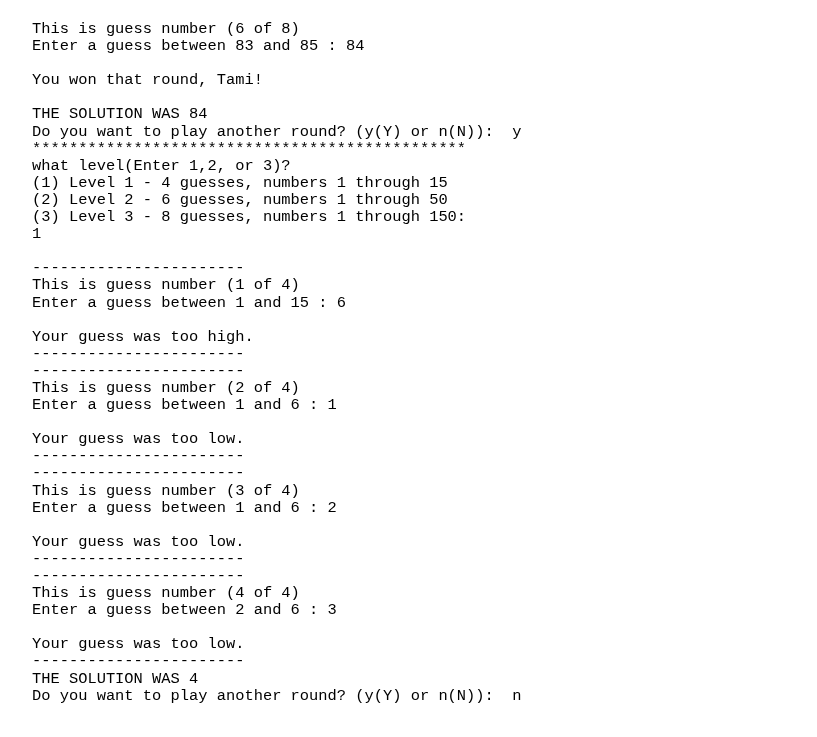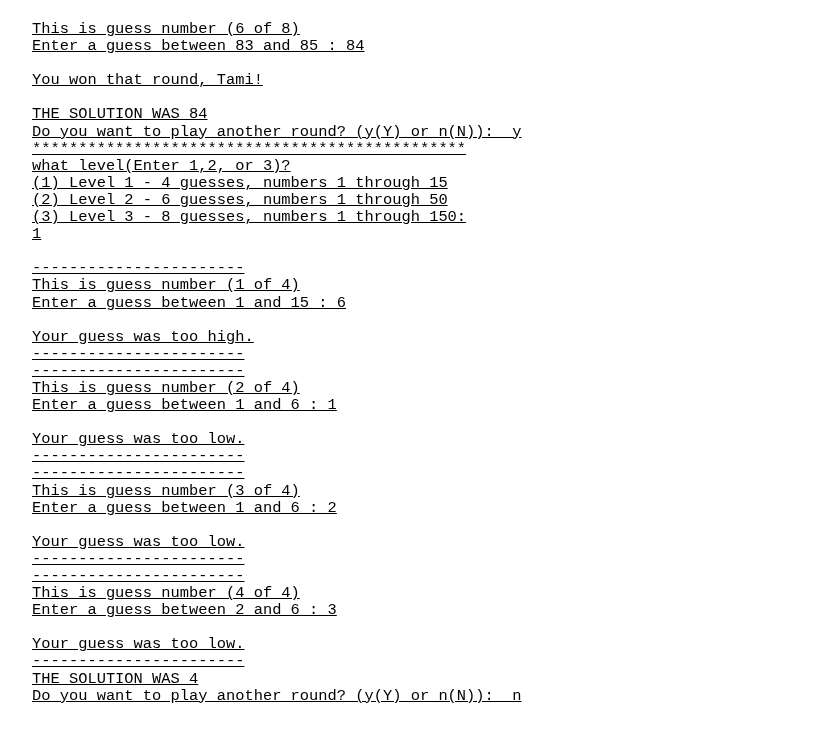--- a/index.html
+++ b/index.html
@@ -17,21 +17,20 @@
   #console-output {
     position: absolute;
     left: 32px;
     top: 21px;
     font-family: "Liberation Mono", "DejaVu Sans Mono", monospace;
     font-size: 15.4px;
     line-height: 17.1px;
     color: #000000;
     white-space: pre;
     letter-spacing: 0px;
-    text-decoration: underline;
     -webkit-font-smoothing: none;
   }
   .console-line {
     white-space: pre;
     min-height: 17.1px;
     font-family: "Liberation Mono", "DejaVu Sans Mono", monospace;
   }
   .console-line.blank {
     height: 17.1px;
   }

